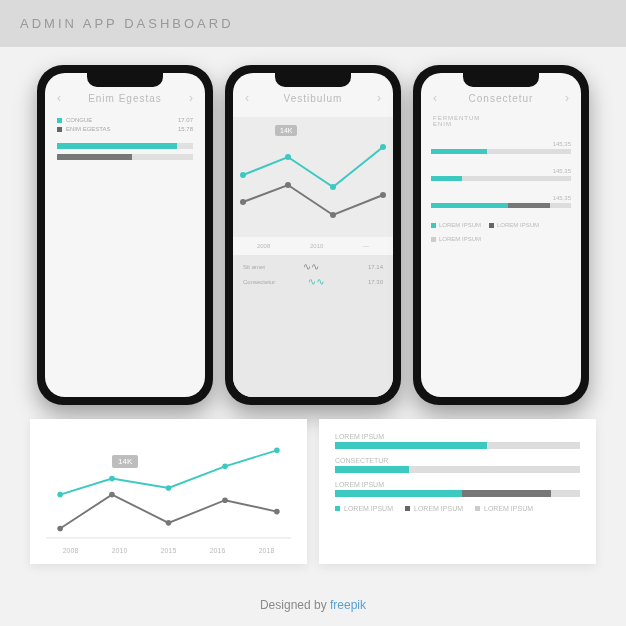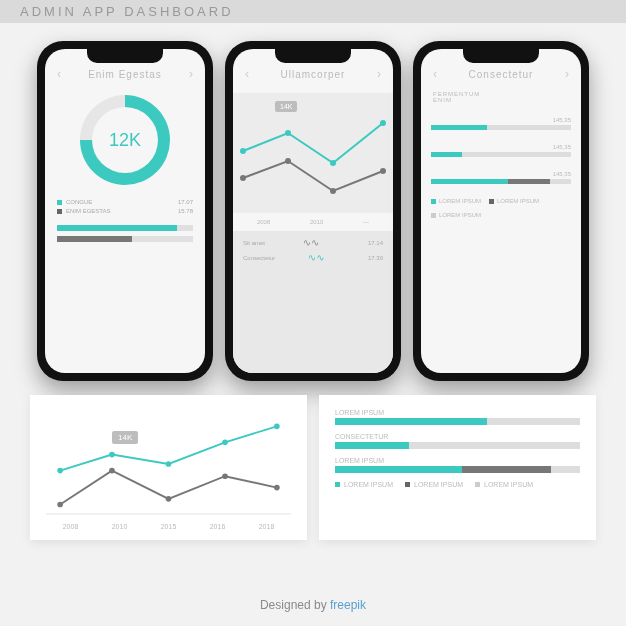--- a/index.html
+++ b/index.html
@@ -6,21 +6,21 @@
   body {
     width: 626px;
     height: 626px;
     background: #f2f2f2;
     font-family: Arial, Helvetica, sans-serif;
     overflow: hidden;
     position: relative;
   }
   .banner {
     background: #dadada;
-    padding: 4px 20px;
+    padding: 16px 20px;
     font-size: 13px;
     letter-spacing: 3px;
     color: #999;
     font-weight: 500;
   }
   .phones {
     display: flex;
     justify-content: center;
     gap: 12px;
     padding: 18px 20px 14px;
@@ -169,25 +169,20 @@
 
 <div class="phones">
 
   <div class="phone">
     <div class="screen">
       <div class="title-bar">
         <span class="chev">‹</span>
         <span class="t">Enim Egestas</span>
         <span class="chev">›</span>
       </div>
-      <div class="donut-wrap">
-        <div class="donut">
-          <div class="donut-inner">12K</div>
-        </div>
-      </div>
       <div class="mini-list">
         <div class="mini-row">
           <span class="dot teal"></span>
           <span>CONGUE</span>
           <span class="val">17.07</span>
         </div>
         <div class="mini-row">
           <span class="dot dark"></span>
           <span>ENIM EGESTAS</span>
           <span class="val">15.78</span>
@@ -201,21 +196,21 @@
             <div class="bar-fill dark" style="width:55%"></div>
           </div>
       </div>
     </div>
   </div>
 
   <div class="phone">
     <div class="screen">
       <div class="title-bar">
         <span class="chev">‹</span>
-        <span class="t">Ullamcorper</span>
+        <span class="t">Vestibulum</span>
         <span class="chev">›</span>
       </div>
       <div class="line-area">
         <div class="tooltip">14K</div>
         <svg viewBox="0 0 160 120">
           <polyline points="10,58 55,40 100,70 150,30" fill="none" stroke="#3cc9c0" stroke-width="2"></polyline>
           <polyline points="10,85 55,68 100,98 150,78" fill="none" stroke="#777" stroke-width="2"></polyline>
           <circle cx="10" cy="58" r="3" fill="#3cc9c0"></circle>
             <circle cx="55" cy="40" r="3" fill="#3cc9c0"></circle>
           <circle cx="100" cy="70" r="3" fill="#3cc9c0"></circle>

